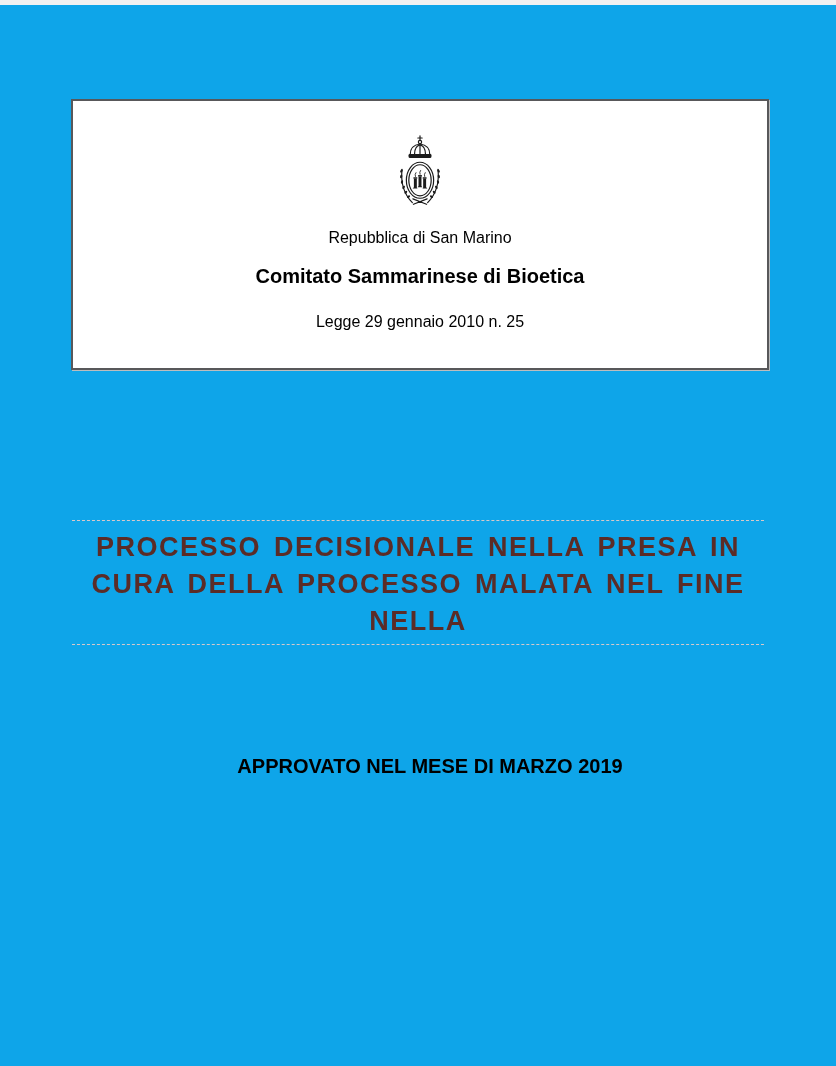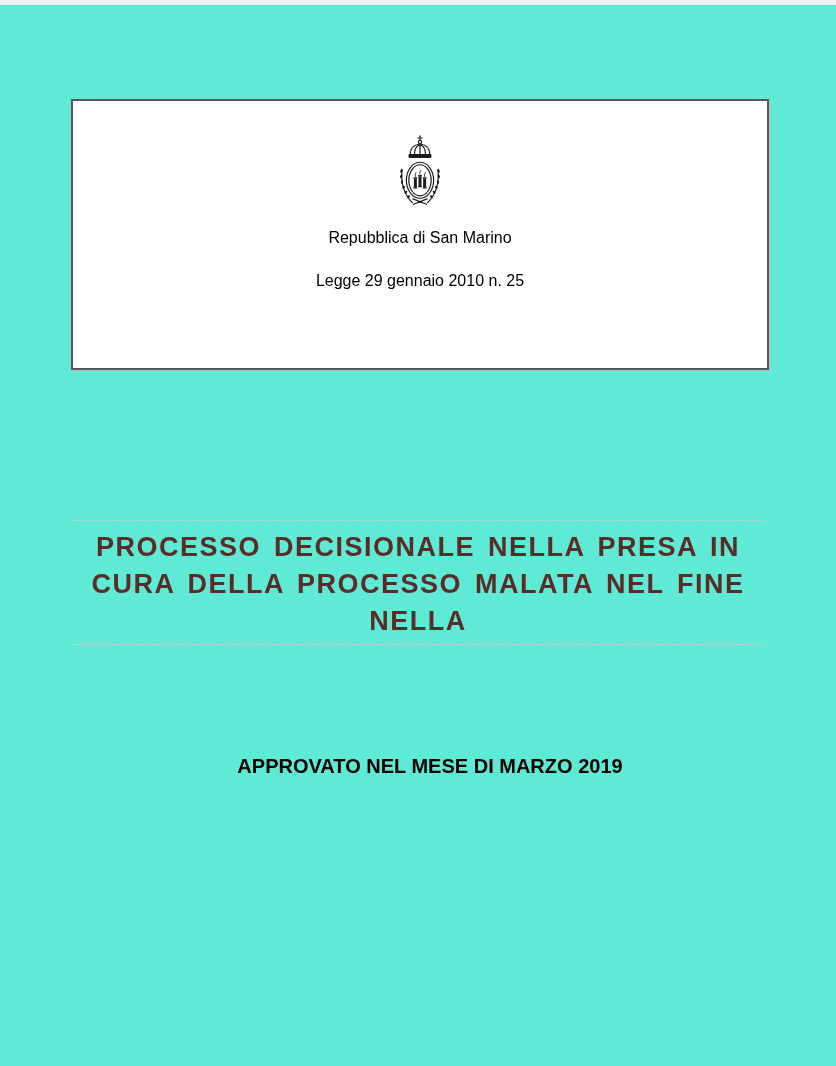--- a/index.html
+++ b/index.html
@@ -5,21 +5,21 @@
   html, body {
     margin: 0;
     padding: 0;
     background: #ffffff;
     font-family: "Liberation Sans", sans-serif;
   }
   .page {
     position: relative;
     width: 836px;
     height: 1066px;
-    background: #5eead4;
+    background: #0ea5e9;
     overflow: hidden;
   }
   .top-strip {
     position: absolute;
     left: 0; top: 0;
     width: 100%;
     height: 5px;
     background: #f1f1f1;
   }
   
@@ -157,20 +157,21 @@
         <ellipse cx="84.5" cy="76" rx="3.2" ry="2" transform="rotate(75 84.5 76)"></ellipse>
         <ellipse cx="83" cy="86" rx="3.2" ry="2" transform="rotate(80 83 86)"></ellipse>
         <ellipse cx="80" cy="96" rx="3.2" ry="2" transform="rotate(60 80 96)"></ellipse>
         <ellipse cx="76" cy="105" rx="3.2" ry="2" transform="rotate(50 76 105)"></ellipse>
         <ellipse cx="71" cy="113" rx="3.2" ry="2" transform="rotate(40 71 113)"></ellipse>
       </g>
     </svg>
 
     <div class="header-line-1">Repubblica di San Marino</div>
 
+    <div class="header-line-2">Comitato Sammarinese di Bioetica</div>
 
     <div class="header-line-3">Legge 29 gennaio 2010 n. 25</div>
   </div>
 
   <div class="title-block">
     <div class="title-line">PROCESSO DECISIONALE NELLA PRESA IN</div>
     <div class="title-line">CURA DELLA PROCESSO MALATA NEL FINE</div>
     <div class="title-line">NELLA</div>
   </div>
 

